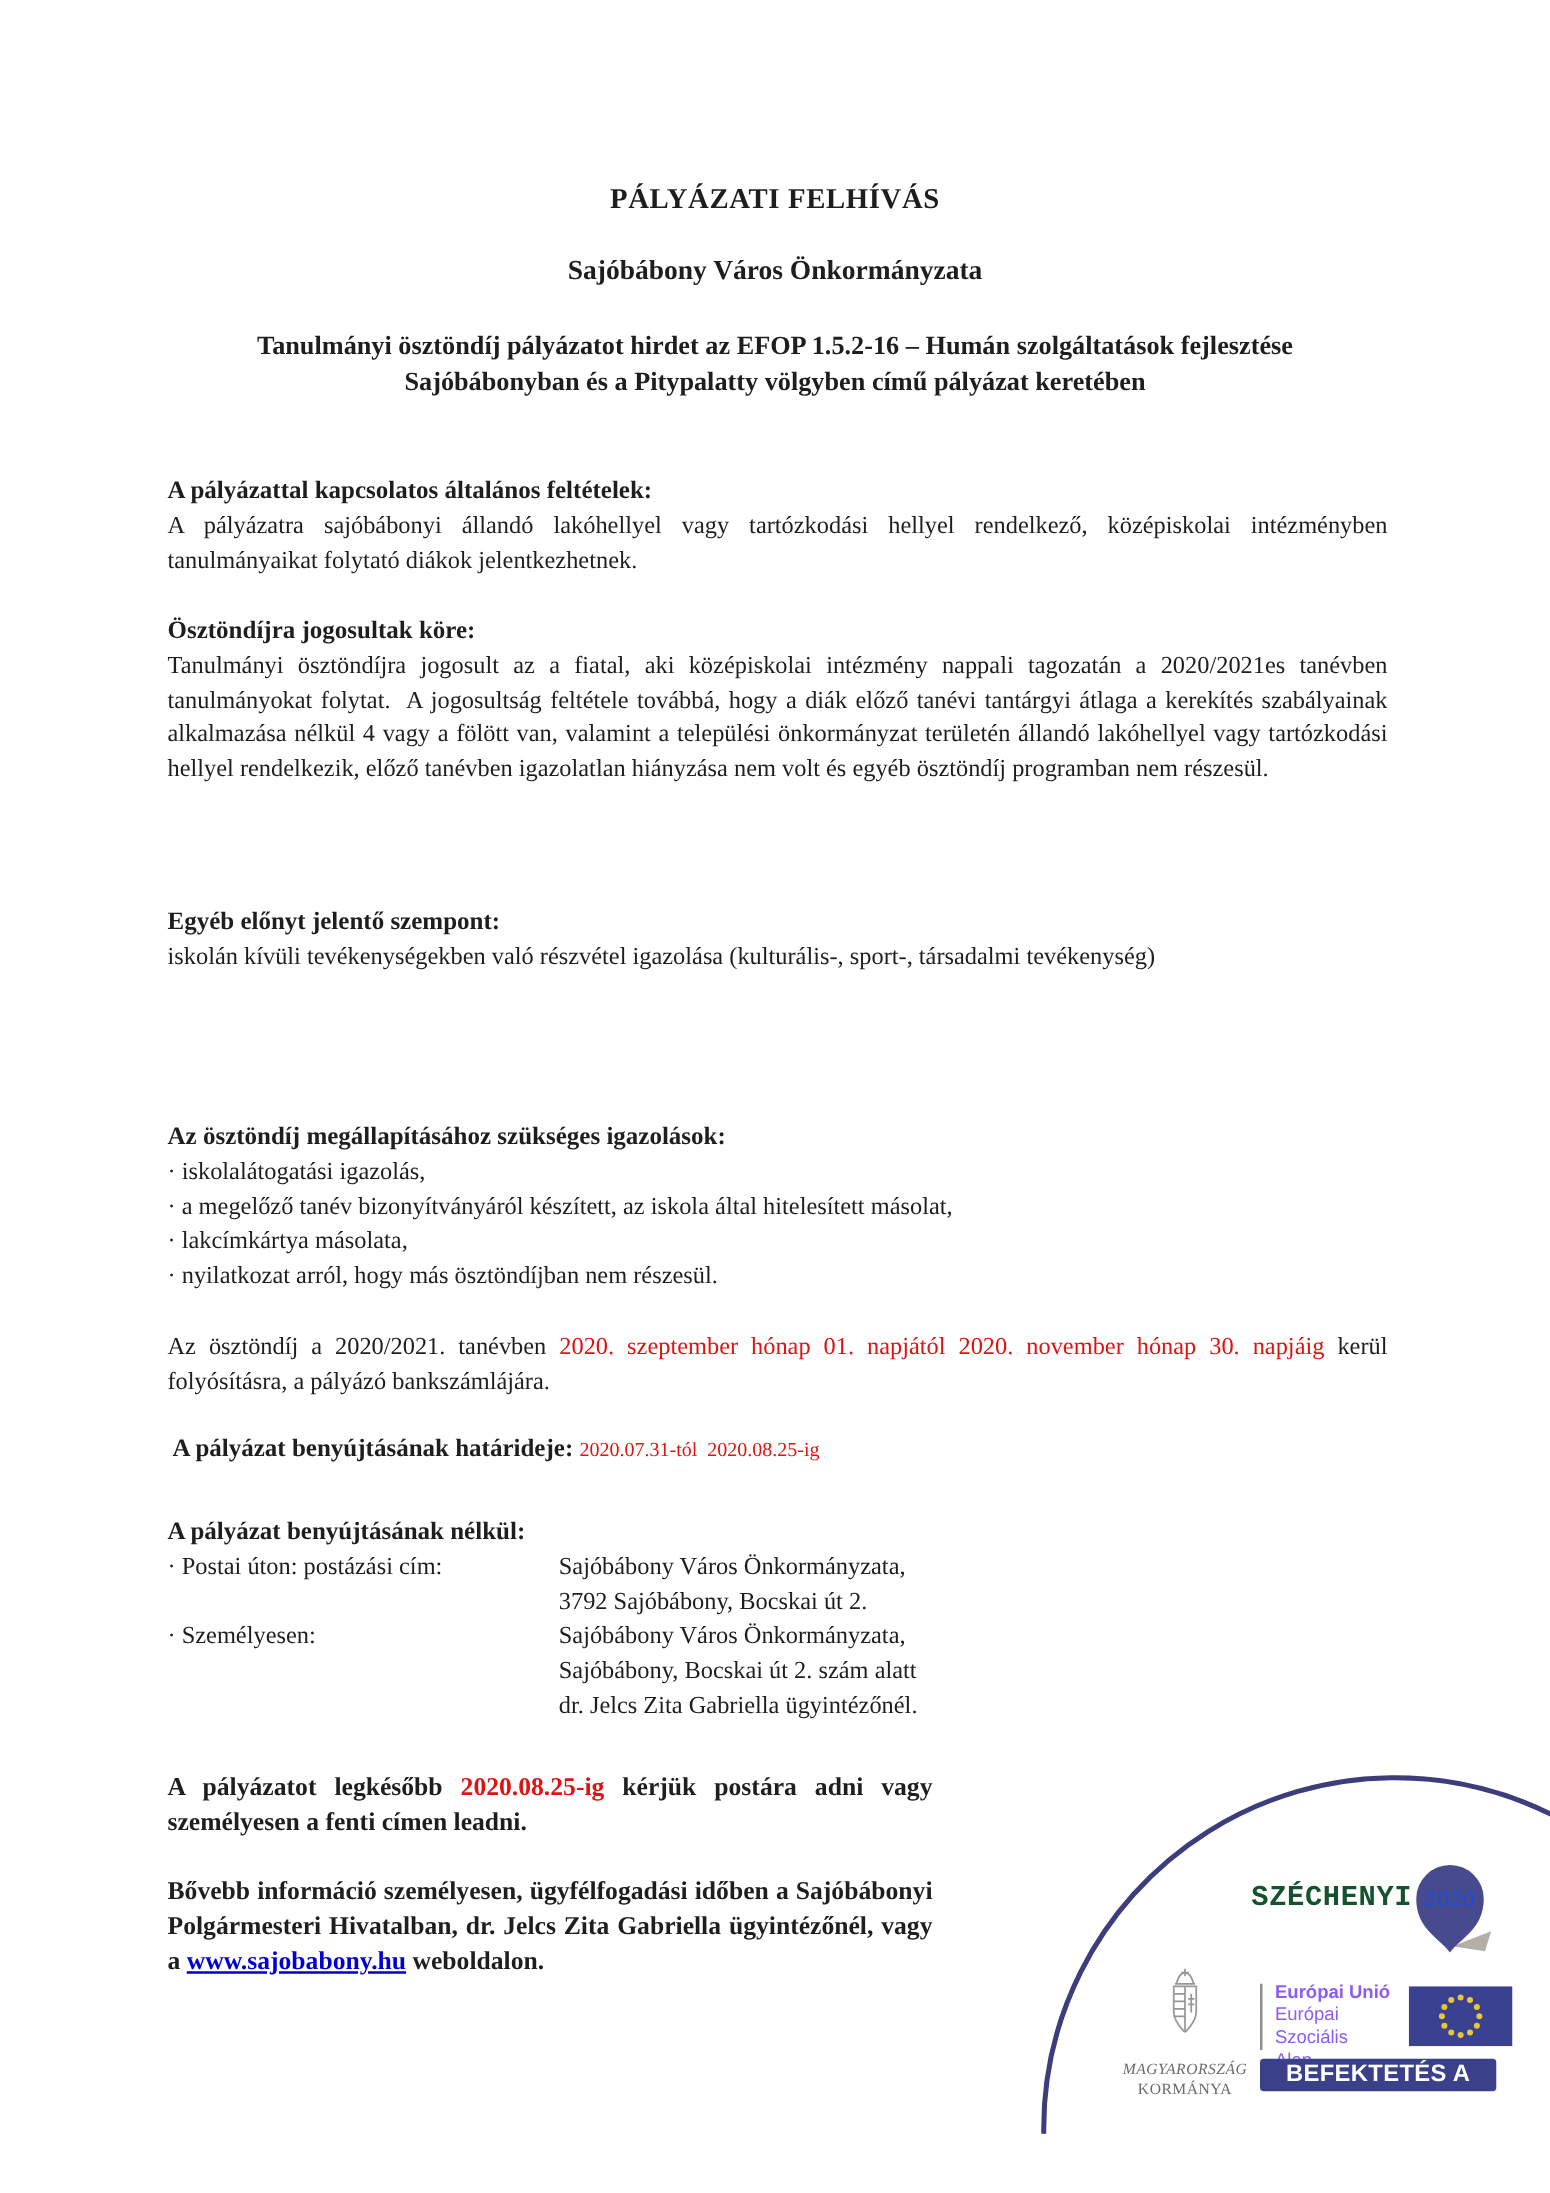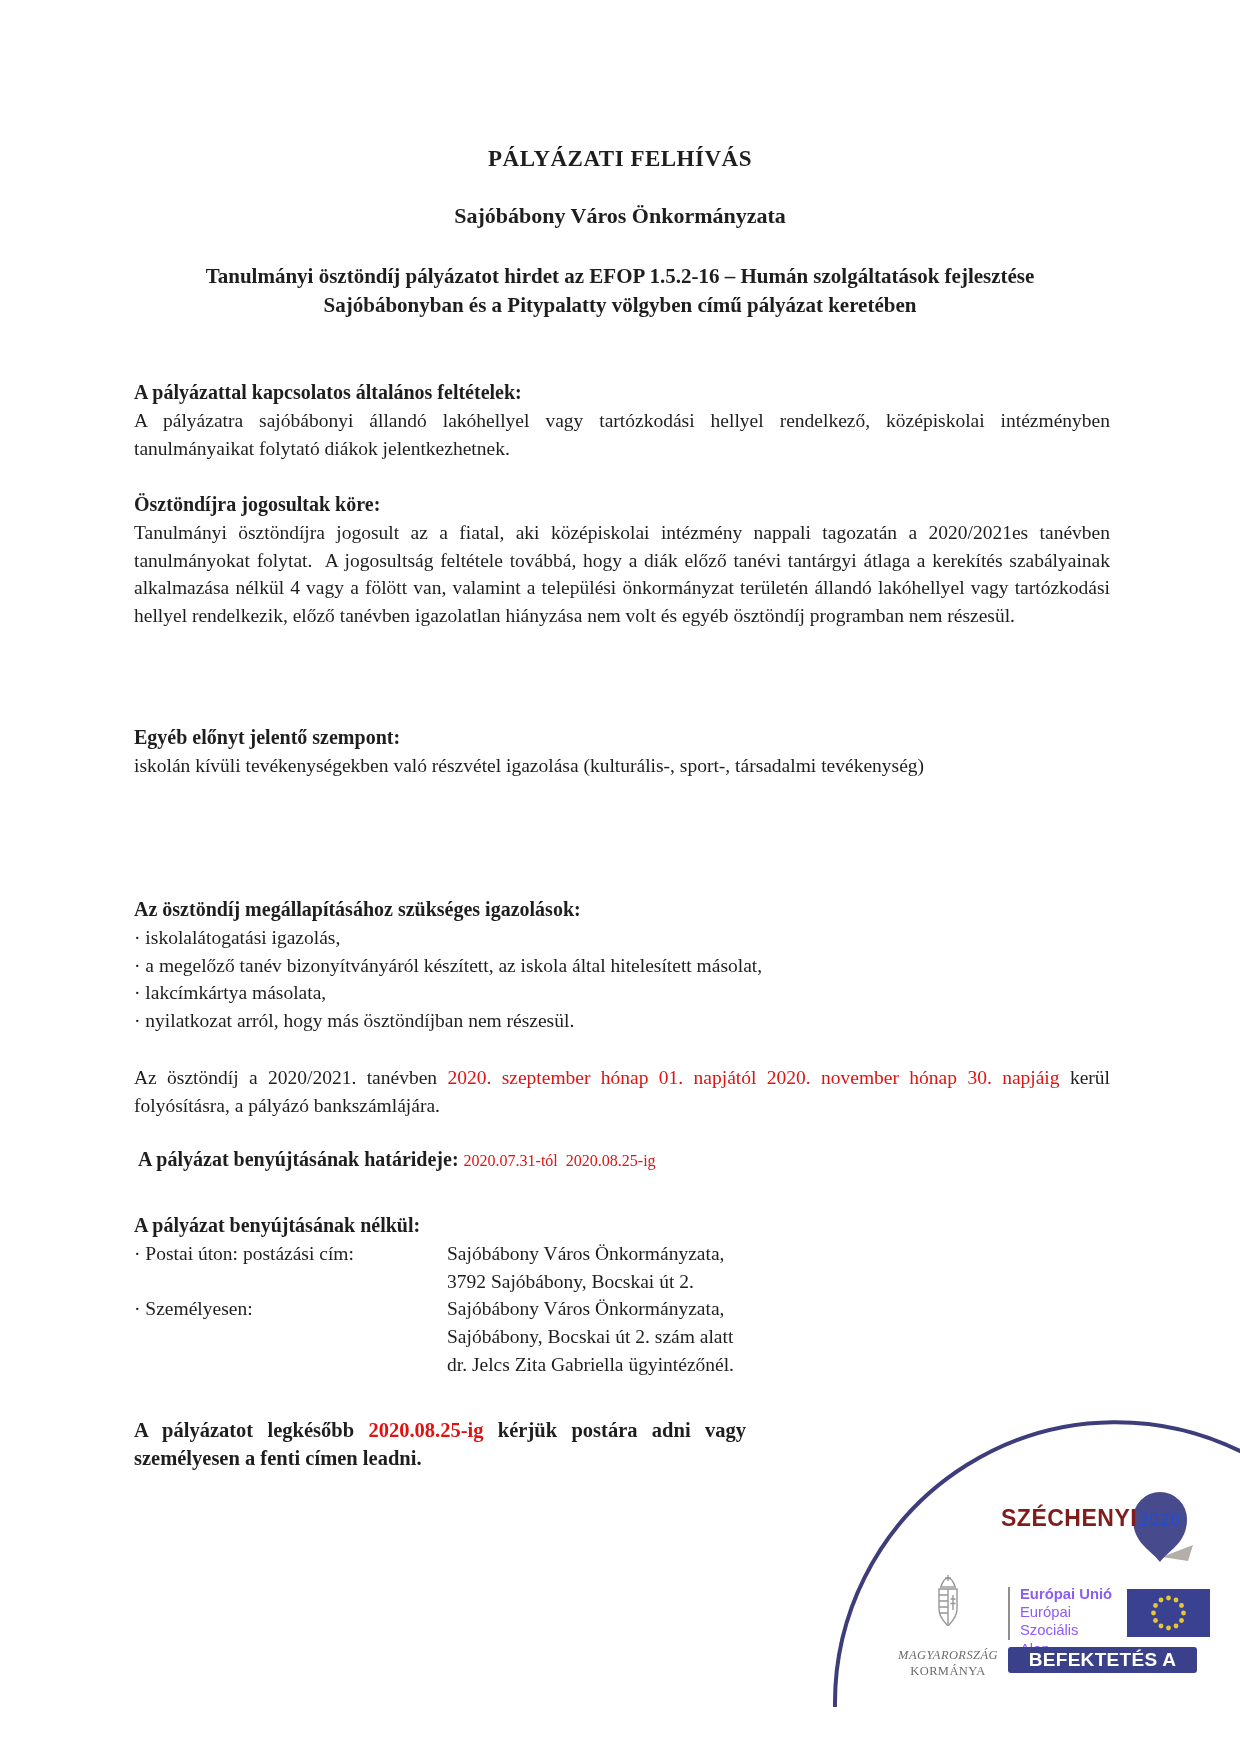--- a/index.html
+++ b/index.html
@@ -15,22 +15,22 @@
   .col{left:134px;width:976px;}
   .sec-h{font-size:20px;font-weight:bold;line-height:30px;}
   .body-text{font-size:19.5px;line-height:27.7px;}
   .red{color:#e01212;}
   .rowline{display:flex;}
   .rowline .lab{width:313px;flex:0 0 313px;}
   .narrow{left:134px;width:612px;}
   .closing{font-size:20.5px;font-weight:bold;line-height:28.4px;}
   a.site{color:#0000d4;text-decoration:underline;font-weight:bold;}
   
-  .sz-text{left:1001px;top:1505px;width:136px;font-family:Liberation Sans, sans-serif;
-           font-size:23px;font-weight:bold;color:#7f1d1d;letter-spacing:0.5px;}
+  .sz-text{left:1001px;top:1505px;width:136px;font-family:Liberation Mono, monospace;
+           font-size:23px;font-weight:bold;color:#14532d;letter-spacing:0.5px;}
   .sz-year{left:1133px;top:1510px;width:54px;text-align:center;font-family:"Liberation Sans",sans-serif;
            font-size:17px;color:#1d4ed8;letter-spacing:1px;}
   .gov{left:878px;width:140px;text-align:center;font-family:"Liberation Serif",serif;
        color:#6b6b6b;font-size:12.5px;letter-spacing:0.4px;line-height:16px;}
   .eu-div{left:1008px;top:1587px;width:2px;height:53px;background:#8f8f8f;}
   .eu-text{left:1020px;top:1585px;width:105px;font-family:"Liberation Sans",sans-serif;
            font-size:14.8px;line-height:18.2px;color:#8b5cf6;}
   .banner{left:1008px;top:1647px;width:189px;height:26px;background:#3a4089;border-radius:3px;
           color:#ffffff;font-family:"Liberation Sans",sans-serif;font-weight:bold;font-size:19px;
           letter-spacing:0.3px;text-align:center;line-height:26px;}
@@ -95,20 +95,21 @@
       </div>
       <div class="rowline">
         <div class="lab"></div>
         <div>dr. Jelcs Zita Gabriella ügyintézőnél.</div>
       </div>
     </div>
   </div>
 
   <div class="abs narrow closing justify" style="top:1416px;"><span>A pályázatot legkésőbb </span><span class="red">2020.08.25-ig</span><span> kérjük postára adni vagy személyesen a fenti címen leadni.</span></div>
 
+  <div class="abs narrow closing justify" style="top:1500px;line-height:27.9px;"><span>Bővebb információ személyesen, ügyfélfogadási időben a Sajóbábonyi Polgármesteri Hivatalban, dr. Jelcs Zita Gabriella ügyintézőnél, vagy a </span><a class="site" href="#">www.sajobabony.hu</a><span> weboldalon.</span></div>
 
   <svg class="abs" style="left:800px;top:1400px;" width="440" height="354" viewBox="800 1400 440 354">
     <path d="M 835 1707 A 281 281 0 0 1 1242 1452" fill="none" stroke="#3d3d7c" stroke-width="4"></path>
     <polygon points="1162,1557 1193,1545 1188,1561" fill="#b3aea7"></polygon>
     <path d="M 1160 1562 C 1151 1550 1133 1543 1133 1519 A 27 27 0 1 1 1187 1519 C 1187 1543 1169 1550 1160 1562 Z" fill="#474a8c"></path>
   </svg>
 
   <div class="abs sz-text">SZÉCHENYI</div>
   <div class="abs sz-year">2020</div>
 

